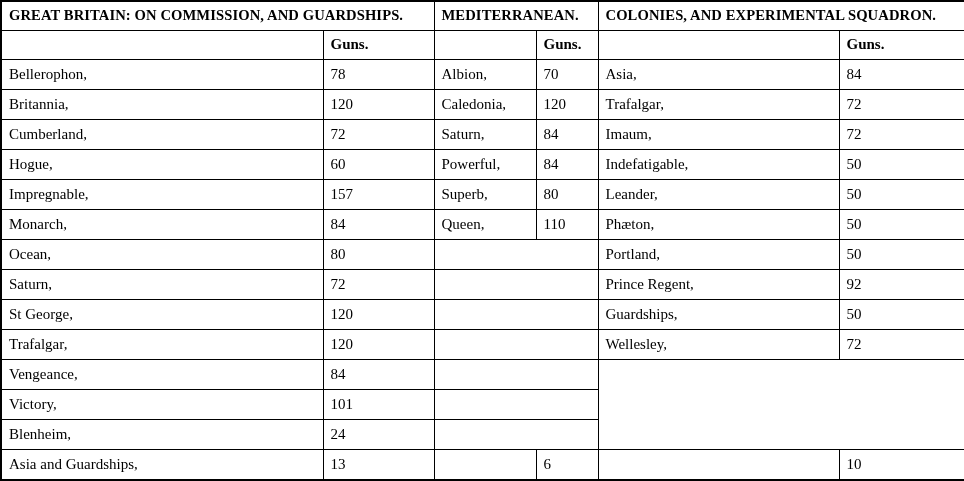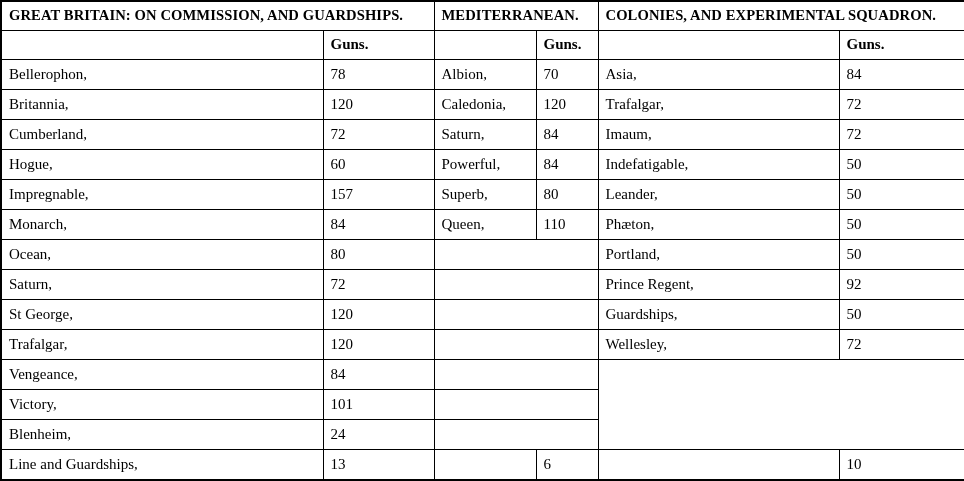--- a/index.html
+++ b/index.html
@@ -172,21 +172,21 @@
     <td colspan="2"></td>
   </tr>
 
   <tr>
     <td>Blenheim,</td>
     <td>24</td>
     <td colspan="2"></td>
   </tr>
 
   <tr>
-    <td>Line and Guardships,</td>
+    <td>Asia and Guardships,</td>
     <td>13</td>
     <td></td>
     <td>6</td>
     <td></td>
     <td>10</td>
   </tr>
 
 </tbody>
     </table>
 </div>

